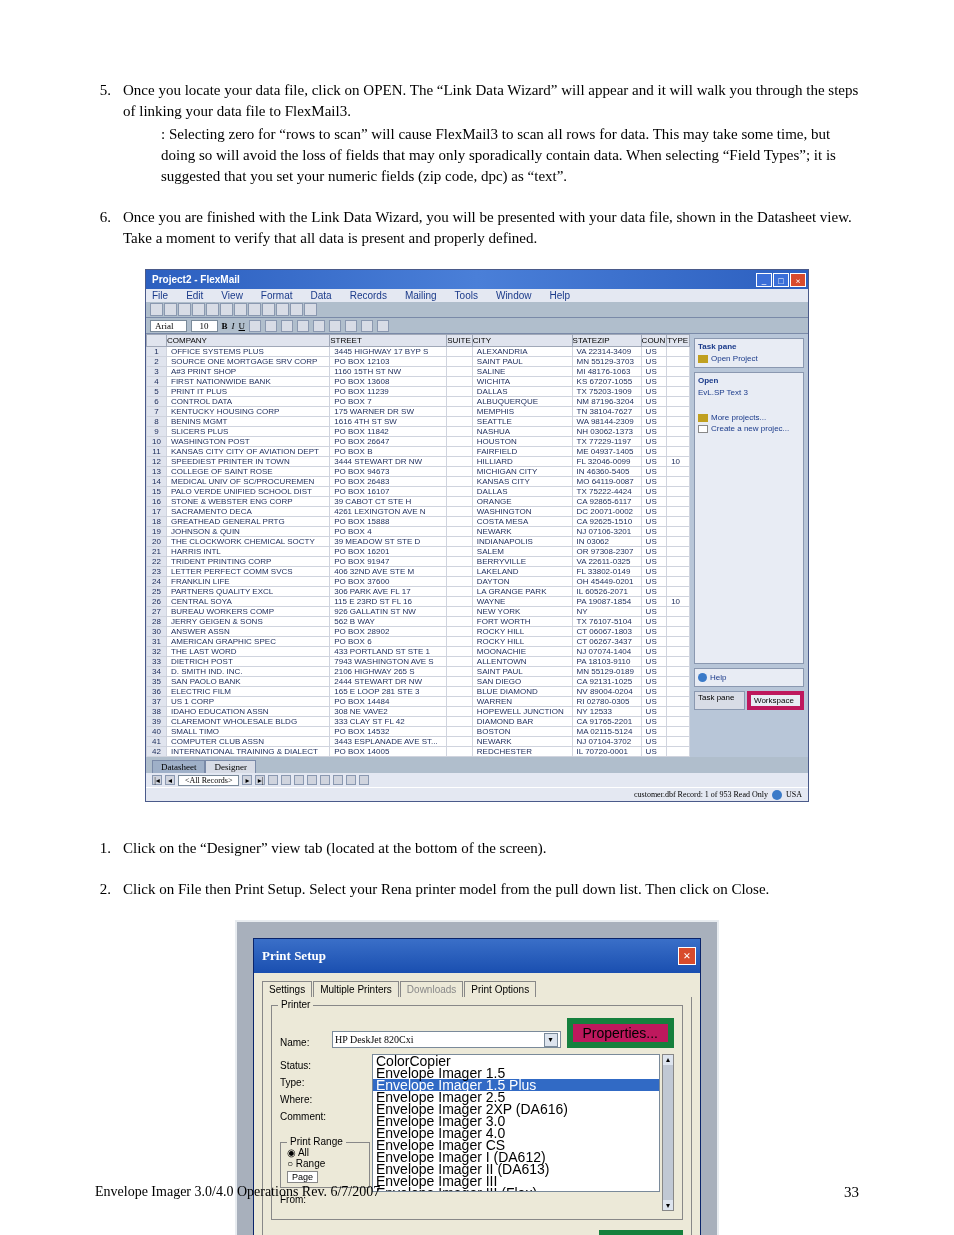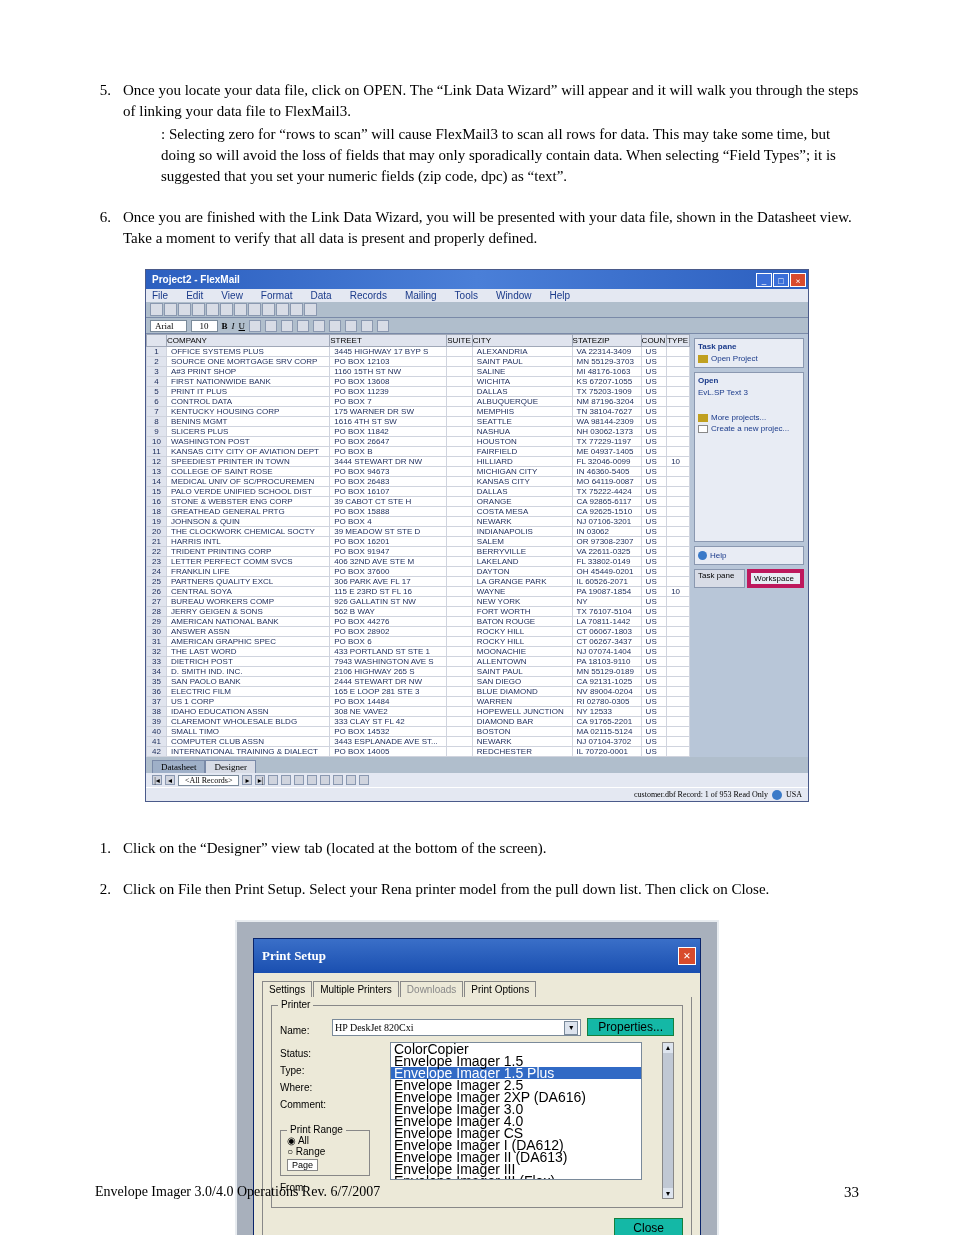--- a/index.html
+++ b/index.html
@@ -51,22 +51,22 @@
 .ps-panel{border:1px solid #888;border-top:none;padding:8px;background:#ece9d8}
 .ps-group{border:1px solid #888;padding:6px 8px 8px 8px;margin-bottom:6px;position:relative}
 .ps-group-title{position:absolute;top:-7px;left:6px;background:#ece9d8;padding:0 3px;font-size:10px}
 .ps-row{display:flex;align-items:flex-end;margin:6px 0;gap:6px}
 .ps-label{width:46px;font-size:10px}
 .ps-select{flex:1;height:17px;border:1px solid #7a8a9a;background:#fff;font:10px Tahoma;padding:0 2px;display:flex;align-items:center;justify-content:space-between}
 .ps-select .arrow{width:14px;height:14px;background:#dde4ee;border:1px solid #7a8a9a;text-align:center;line-height:12px;font-size:8px}
 .ps-list{border:1px solid #7a8a9a;background:#fff;max-height:138px;overflow:hidden;font-size:14px}
 .ps-list div{padding:0 3px;line-height:12px}
 .ps-list div.sel{background:#316ac5;color:#fff}
-.ps-btn{padding:1px 10px;border:1px solid #15803d;background:#14b8a6;font-size:12px}
-.ps-layout{display:flex;gap:20px}
+.ps-btn{padding:1px 10px;border:6px solid #15803d;background:#be185d;font-size:14px}
+.ps-layout{display:flex;gap:2px}
 .ps-col1{width:90px}
 .ps-col2{flex:1}
 .ps-footer-row{display:flex;justify-content:flex-end;padding:4px 0}
 
 .footer{position:absolute;bottom:34px;left:95px;right:95px;display:flex;justify-content:space-between;font-size:14px;color:#000}
 .footer .pg{font-size:15px}
 </style>
 </head>
 <body>
 
@@ -308,20 +308,30 @@
                 <td class="row-hdr">16</td>
                 <td>STONE &amp; WEBSTER ENG CORP</td>
                 <td>39 CABOT CT STE H</td>
                 <td></td>
                 <td>ORANGE</td>
                 <td>CA   92865-6117</td>
                 <td>US</td>
                 <td></td>
               </tr>
               <tr>
+                <td class="row-hdr">17</td>
+                <td>SACRAMENTO DECA</td>
+                <td>4261 LEXINGTON AVE N</td>
+                <td></td>
+                <td>WASHINGTON</td>
+                <td>DC   20071-0002</td>
+                <td>US</td>
+                <td></td>
+              </tr>
+              <tr>
                 <td class="row-hdr">18</td>
                 <td>GREATHEAD GENERAL PRTG</td>
                 <td>PO BOX 15888</td>
                 <td></td>
                 <td>COSTA MESA</td>
                 <td>CA   92625-1510</td>
                 <td>US</td>
                 <td></td>
               </tr>
               <tr>
@@ -414,30 +424,20 @@
                 <td>US</td>
                 <td></td>
               </tr>
               <tr>
                 <td class="row-hdr">28</td>
                 <td>JERRY GEIGEN &amp; SONS</td>
                 <td>562 B WAY</td>
                 <td></td>
                 <td>FORT WORTH</td>
                 <td>TX   76107-5104</td>
-                <td>US</td>
-                <td></td>
-              </tr>
-              <tr>
-                <td class="row-hdr">29</td>
-                <td>AMERICAN NATIONAL BANK</td>
-                <td>PO BOX 44276</td>
-                <td></td>
-                <td>BATON ROUGE</td>
-                <td>LA   70811-1442</td>
                 <td>US</td>
                 <td></td>
               </tr>
               <tr>
                 <td class="row-hdr">30</td>
                 <td>ANSWER ASSN</td>
                 <td>PO BOX 28902</td>
                 <td></td>
                 <td>ROCKY HILL</td>
                 <td>CT   06067-1803</td>
@@ -568,21 +568,21 @@
         </table>
       </div>
       <div class="fx-sidebar">
         <div class="fx-side-panel">
           <div class="fx-side-title">Task pane</div>
           <div class="fx-side-link">
               <span class="ic"></span>
               <span>Open Project</span>
             </div>
         </div>
-        <div class="fx-side-panel" style="height:170px">
+        <div class="fx-side-panel" style="height:292px">
           <div class="fx-side-title">Open</div>
           <div class="fx-side-link">EvL.SP Text 3</div>
           <div style="height:14px"></div>
           <div class="fx-side-link">
               <span class="ic"></span>
               <span>More projects...</span>
             </div>
           <div class="fx-side-link">
               <span style="width:10px;height:8px;background:#fff;border:1px solid #888"></span>
               <span>Create a new projec...</span>

